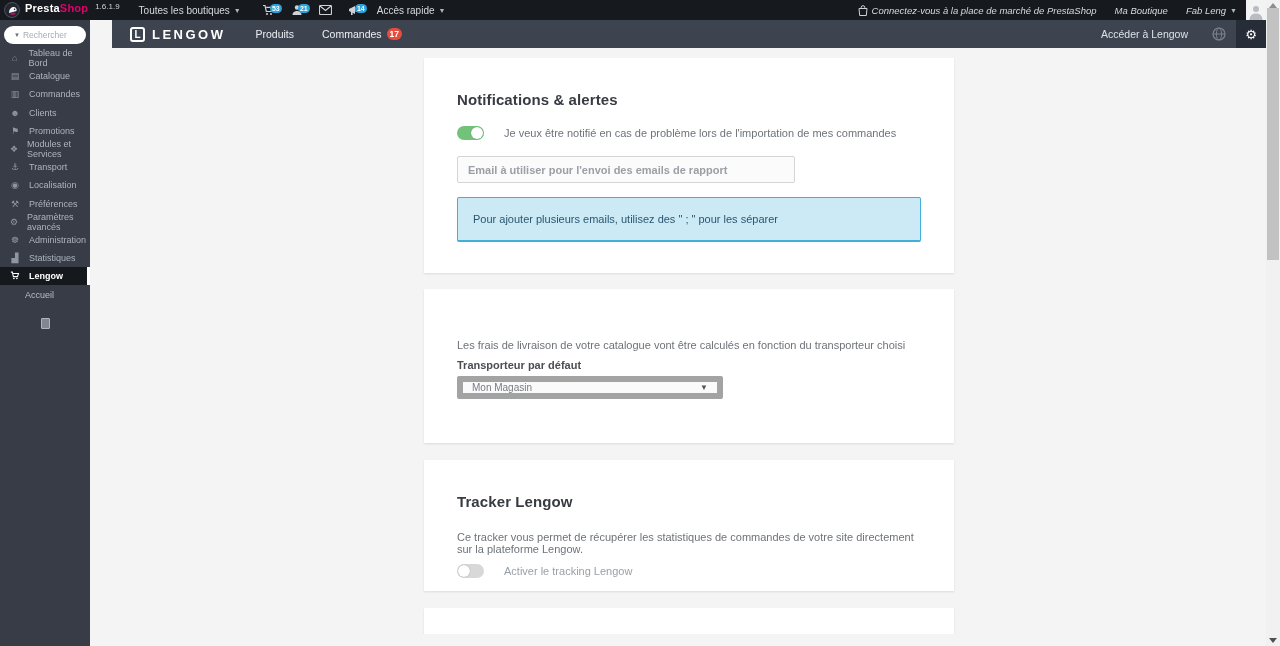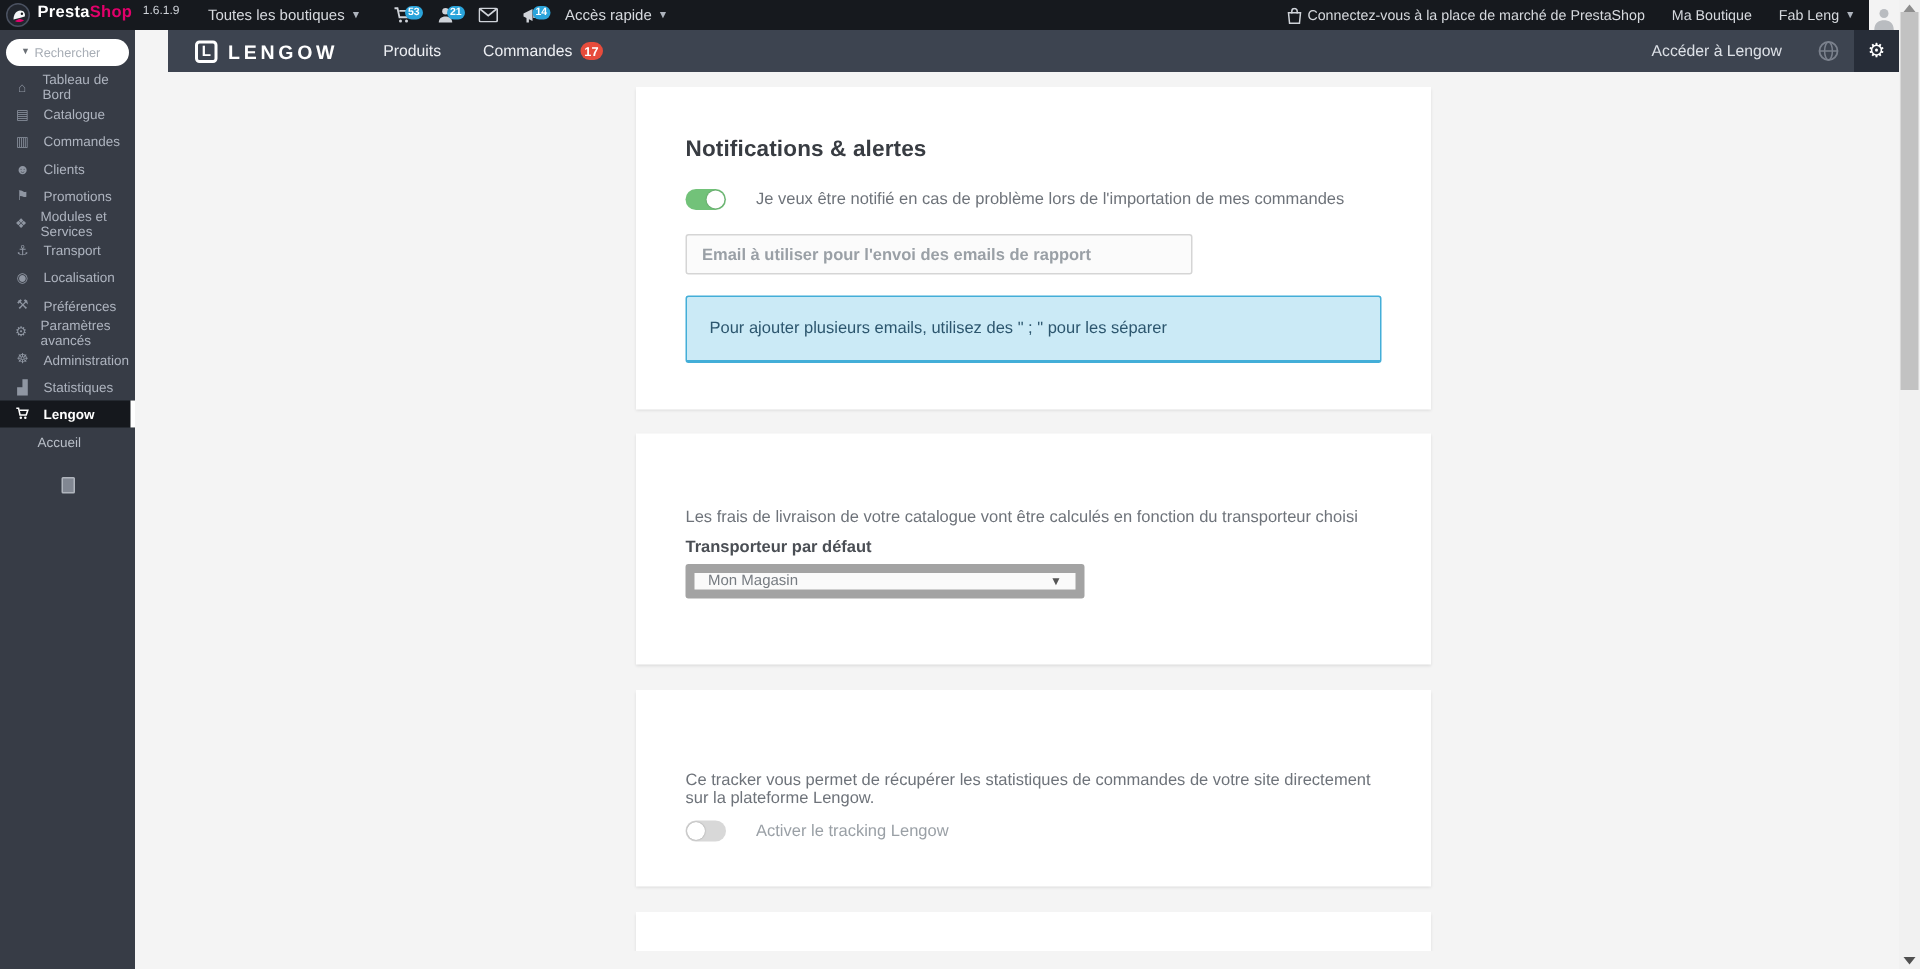--- a/index.html
+++ b/index.html
@@ -21,21 +21,21 @@
   .tb-item { padding:0 9px; display:flex; align-items:center; gap:4px; cursor:pointer; height:100%; }
   .caret { font-size:7px; color:#aeb4bd; }
   .tb-icons { display:flex; align-items:center; margin-left:4px; }
   .tb-ic { position:relative; padding:0 8px; height:100%; display:flex; align-items:center; cursor:pointer; }
   .tb-ic svg { display:block; }
   .badge-blue {
     position:absolute; top:0px; right:1px; background:#2aa4db; color:#fff;
     font-size:7px; line-height:9px; min-width:11px; text-align:center;
     border-radius:6px; padding:0 2px; font-weight:bold;
   }
-  .tb-right { margin-left:auto; display:flex; align-items:center; height:100%; }
+  .tb-right { margin-left:auto; display:flex; align-items:center; height:100%;font-style:italic; }
   .tb-right .tb-item { font-size:9.5px; }
   .avatar-box { width:20px; height:20px; background:#f3f3f3; display:flex; align-items:flex-end; justify-content:center; overflow:hidden; }
 
   
   .modulebar {
     position:absolute; left:112px; top:20px; width:1154px; height:28px;
     background:#3d4450; color:#eceef2; display:flex; align-items:center; z-index:25;
   }
   .lg-logo { display:flex; align-items:center; gap:7px; padding:0 16px 0 18px; }
   .lg-mark { width:15px; height:15px; border:2px solid #fff; border-radius:3px; color:#fff; font-weight:bold; font-size:10px; display:flex; align-items:center; justify-content:center; }
@@ -329,20 +329,21 @@
   <div class="card card2">
     <div class="c-text mt17">Les frais de livraison de votre catalogue vont être calculés en fonction du transporteur choisi</div>
     <div class="c-label mt8">Transporteur par défaut</div>
     <div class="select-box">
       <span>Mon Magasin</span>
       <span class="sel-caret">▼</span>
     </div>
   </div>
 
   <div class="card card3">
+    <h2>Tracker Lengow</h2>
     <div class="c-text mt21">Ce tracker vous permet de récupérer les statistiques de commandes de votre site directement sur la plateforme Lengow.</div>
     <div class="toggle-row compact">
       <span class="switch off">
           <span class="knob"></span>
         </span>
       <span class="toggle-label-muted">Activer le tracking Lengow</span>
     </div>
   </div>
 
   <div class="card card4"></div>

